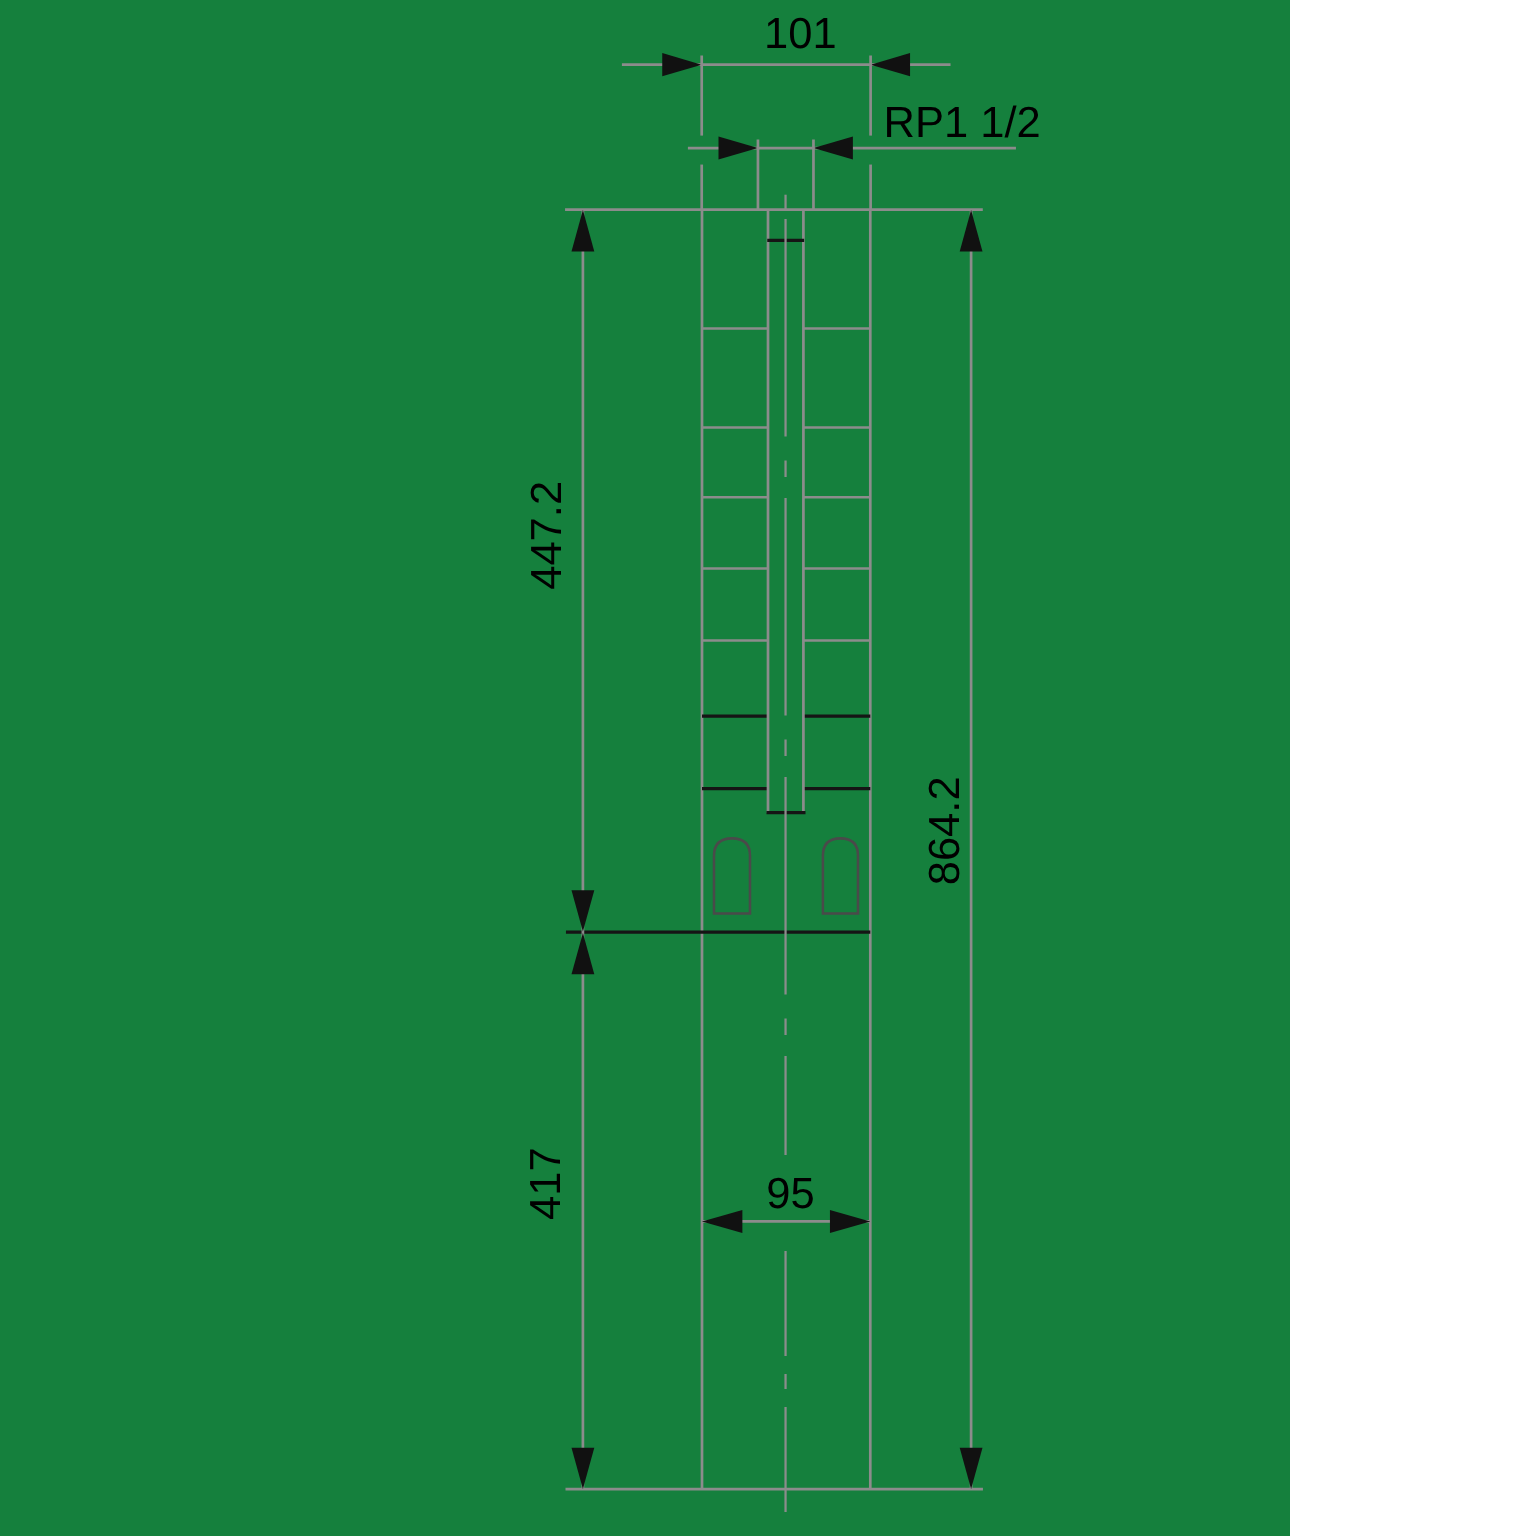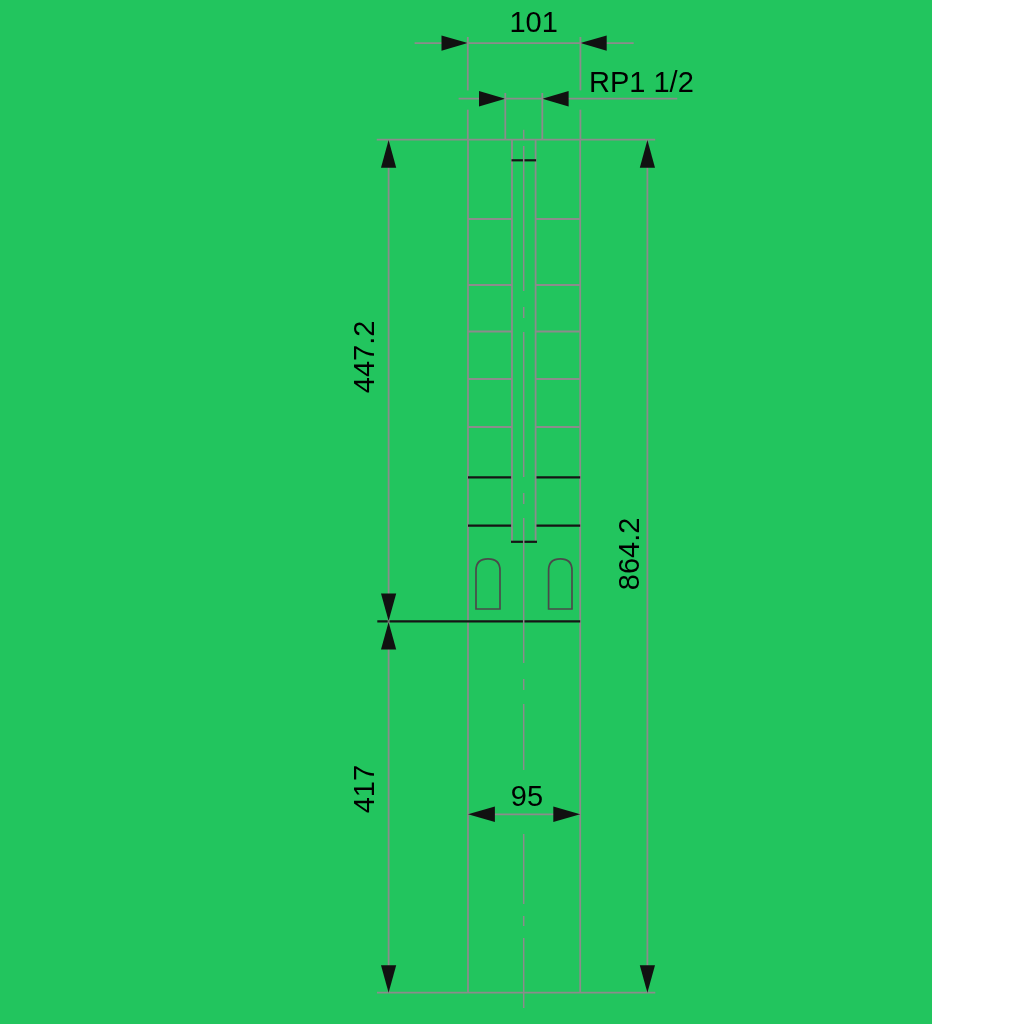--- a/index.html
+++ b/index.html
@@ -1,16 +1,16 @@
 <!DOCTYPE html>
 <html><head>
 <meta charset="utf-8">
 <style>
   html,body{margin:0;padding:0;background:#ffffff;}
-  .wrap{width:932px;height:1024px;position:relative;background:#22c55e;}
+  .wrap{width:860px;height:1024px;position:relative;background:#15803d;}
   text{font-family:"Liberation Sans", sans-serif;fill:#000000;}
 </style>
 </head>
 <body>
 <div class="wrap">
 <svg width="1024" height="1024" viewBox="0 0 1024 1024" xmlns="http://www.w3.org/2000/svg">
 <g fill="none" stroke-linecap="butt">
 
 <line x1="376.7" y1="139.7" x2="655.2" y2="139.7" stroke="#8c8c8c" stroke-width="1.8"></line>
 

